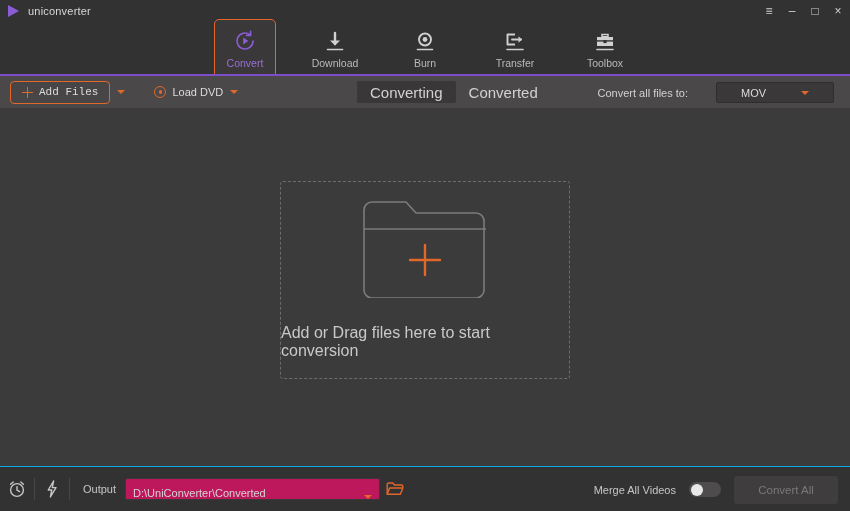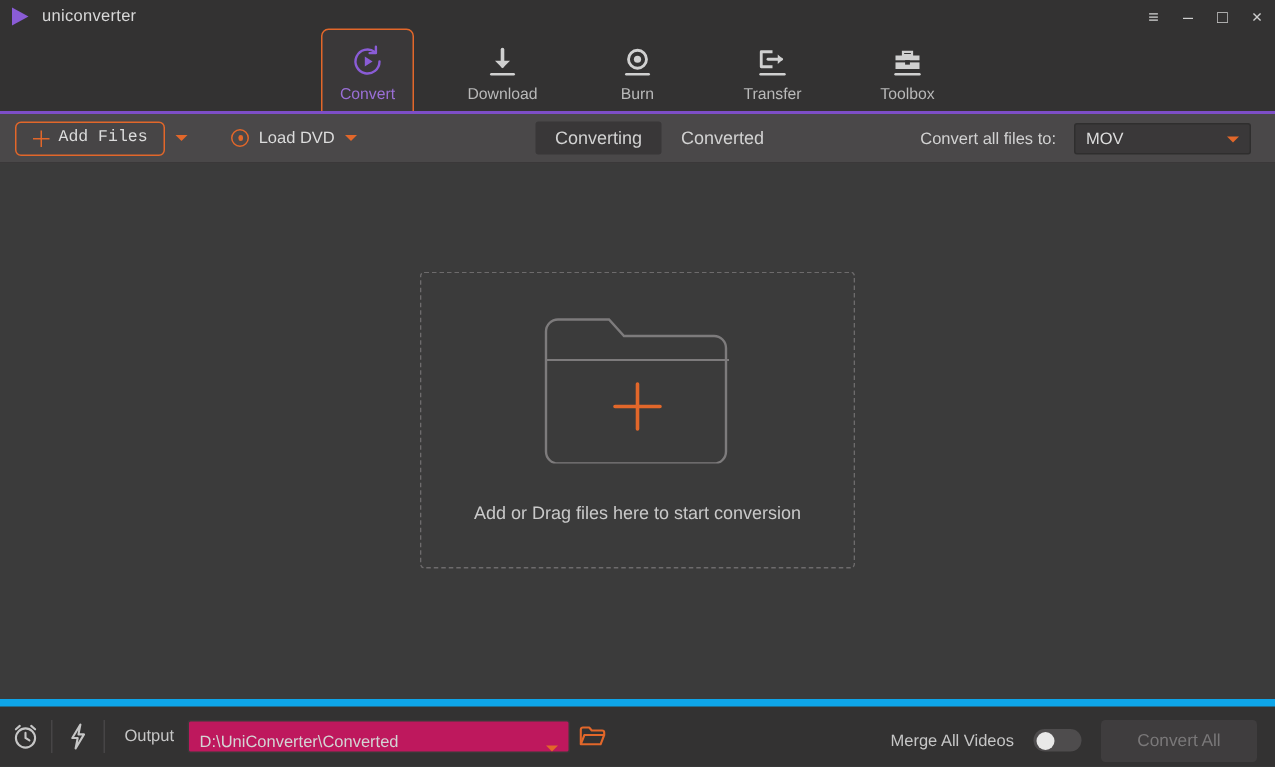--- a/index.html
+++ b/index.html
@@ -99,59 +99,59 @@
     border-radius: 50%; display: flex; align-items: center; justify-content: center;
   }
   .disc-ico i { width: 3.5px; height: 3.5px; border-radius: 50%; background: #e2672a; display: block; }
 
   .segs {
     position: absolute; left: 357px; top: 5px;
     display: flex; height: 22px;
   }
   .seg {
     padding: 0 13px; display: flex; align-items: center;
-    font-size: 12px; color: #d2d2d2; cursor: pointer;
+    font-size: 15px; color: #d2d2d2; cursor: pointer;
     background: transparent; border-radius: 2px;
   }
   .seg.active { background: #393738; }
 
   .convert-to {
     position: absolute; right: 16px; top: 6px;
     display: flex; align-items: center; gap: 12px;
   }
   .convert-to .lbl { font-size: 11px; color: #d2d2d2; }
   .fmt-select {
     width: 118px; height: 21px; background: #3a3839;
     border: 1px solid #2f2e2e; border-radius: 2px;
     display: flex; align-items: center; justify-content: space-between;
-    padding: 0 7px; cursor: pointer;
+    padding: 0 24px; cursor: pointer; margin-left: 16px;
   }
   .fmt-select .val { font-size: 11px; color: #dcdcdc; }
 
   
   .content {
     flex: 1 1 auto; background: #3b3b3b;
     display: flex; align-items: center; justify-content: center;
     position: relative;
   }
   .dropzone {
     width: 290px; height: 198px;
     border: 1.5px dashed #6d6b6c; border-radius: 3px;
     display: flex; flex-direction: column;
     align-items: center; justify-content: center;
     margin-top: -16px; cursor: pointer;
   }
   .folder-ico { position: relative; width: 126px; height: 98px; }
-  .dz-text { font-size: 12px; color: #c9c9c9; margin-top: 26px; }
+  .dz-text { font-size: 16px; color: #c9c9c9; margin-top: 26px; }
 
   
   .bottombar {
     height: 45px; flex: 0 0 45px; background: #333232;
     display: flex; align-items: center; position: relative;
-    border-top: 5px solid #0ea5e9;
+    border-top: 1px solid #0ea5e9;
   }
   .bb-ico {
     width: 34px; height: 45px; display: flex;
     align-items: center; justify-content: center; cursor: pointer;
   }
   .vdiv { width: 1px; height: 22px; background: #474546; }
   .out-label { font-size: 11px; color: #c6c6c6; margin: 0 9px 0 13px; }
   .out-field {
     width: 255px; height: 22px; background: #be185d;
     border: 1px solid #3a3839; border-radius: 2px;

